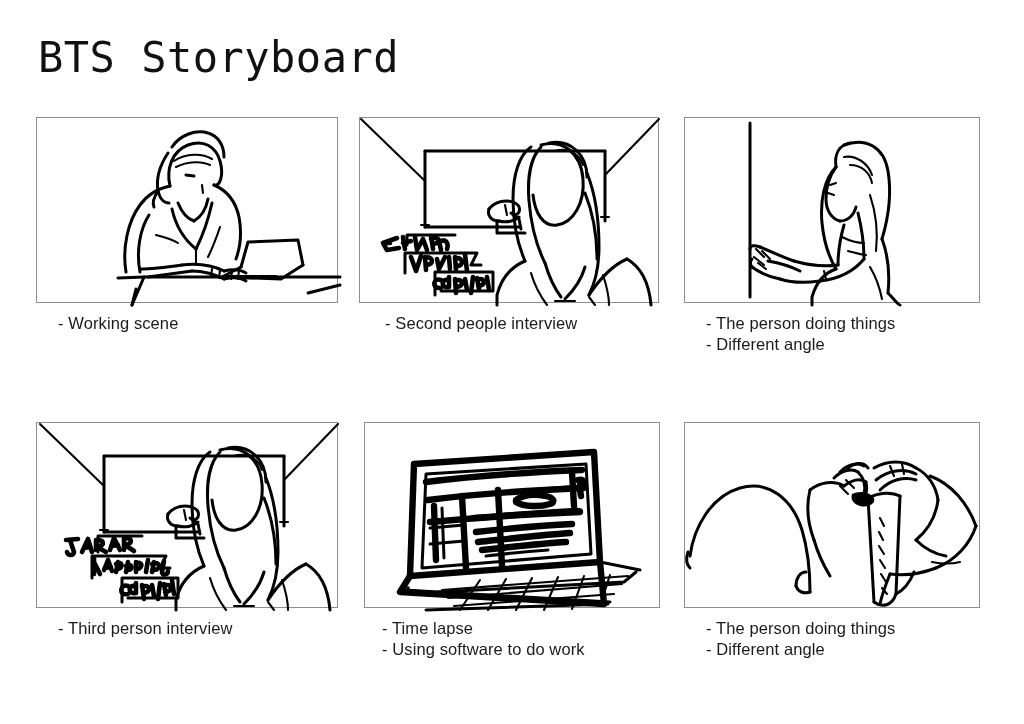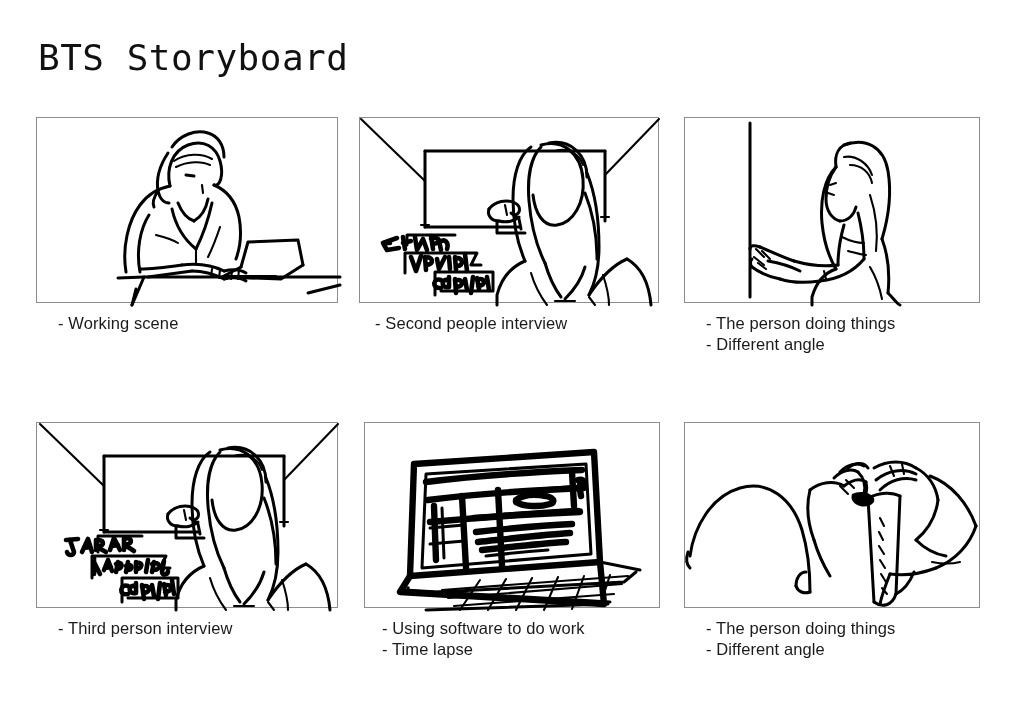--- a/index.html
+++ b/index.html
@@ -20,21 +20,21 @@
     position: absolute;
     inset: 0;
   }
 
   
   .page-title {
     position: absolute;
     left: 38px;
     top: 34px;
     font-family: "DejaVu Sans Mono", "Liberation Mono", monospace;
-    font-size: 36px;
+    font-size: 42px;
     line-height: 48px;
     font-weight: 400;
     color: #111111;
     letter-spacing: 0.5px;
     white-space: pre;
   }
 
   
   .board {
     position: absolute;
@@ -218,21 +218,21 @@
           <path class="ink ink-med" d="M268 142 C282 150 290 166 292 188"></path>
 
           <path class="ink ink-med" d="M186 146 C190 160 196 172 202 180"></path>
           <path class="ink ink-med" d="M226 150 C222 164 214 174 206 182"></path>
           <path class="ink ink-thin" d="M172 156 C176 170 182 180 188 188"></path>
           <path class="ink ink-thin" d="M244 158 C248 170 250 180 250 188"></path>
           <path class="ink ink-thin" d="M196 184 L216 184"></path>
           <path class="ink ink-thin" d="M230 180 L236 188"></path>
         </svg>
       </div>
-      <div class="caption" style="left:16px; top:196px;">
+      <div class="caption" style="left:26px; top:196px;">
         <span class="cap-line">- Second people interview</span>
       </div>
     </div>
 
     <div class="cell" style="left:684px; top:117px; width:296px;">
       <div class="panel" style="width:296px; height:186px;">
         <svg width="298" height="188" viewBox="0 0 298 188">
 
           <path class="ink ink-med" d="M66 6 L66 180"></path>
 
@@ -411,22 +411,22 @@
           <path class="ink ink-thin" d="M236 184 L246 153"></path>
 
           <path class="ink ink-thin" d="M84 176 L258 162"></path>
           <path class="ink ink-thin" d="M90 184 L250 172"></path>
           <path class="ink ink-thin" d="M78 168 L264 154"></path>
 
           <circle class="ink-fill" cx="44" cy="166" r="1.8"></circle>
         </svg>
       </div>
       <div class="caption" style="left:18px; top:196px;">
+        <span class="cap-line">- Time lapse</span>
         <span class="cap-line">- Using software to do work</span>
-        <span class="cap-line">- Time lapse</span>
       </div>
     </div>
 
     <div class="cell" style="left:684px; top:422px; width:296px;">
       <div class="panel" style="width:296px; height:186px;">
         <svg width="298" height="188" viewBox="0 0 298 188">
 
           <path class="ink ink-med" d="M6 134 C10 104 28 74 56 66 C84 58 108 76 118 108 C124 128 126 150 126 170"></path>
           <path class="ink ink-med" d="M4 130 C2 136 2 142 6 146"></path>
           <path class="ink ink-med" d="M126 170 C120 172 114 170 112 164"></path>

